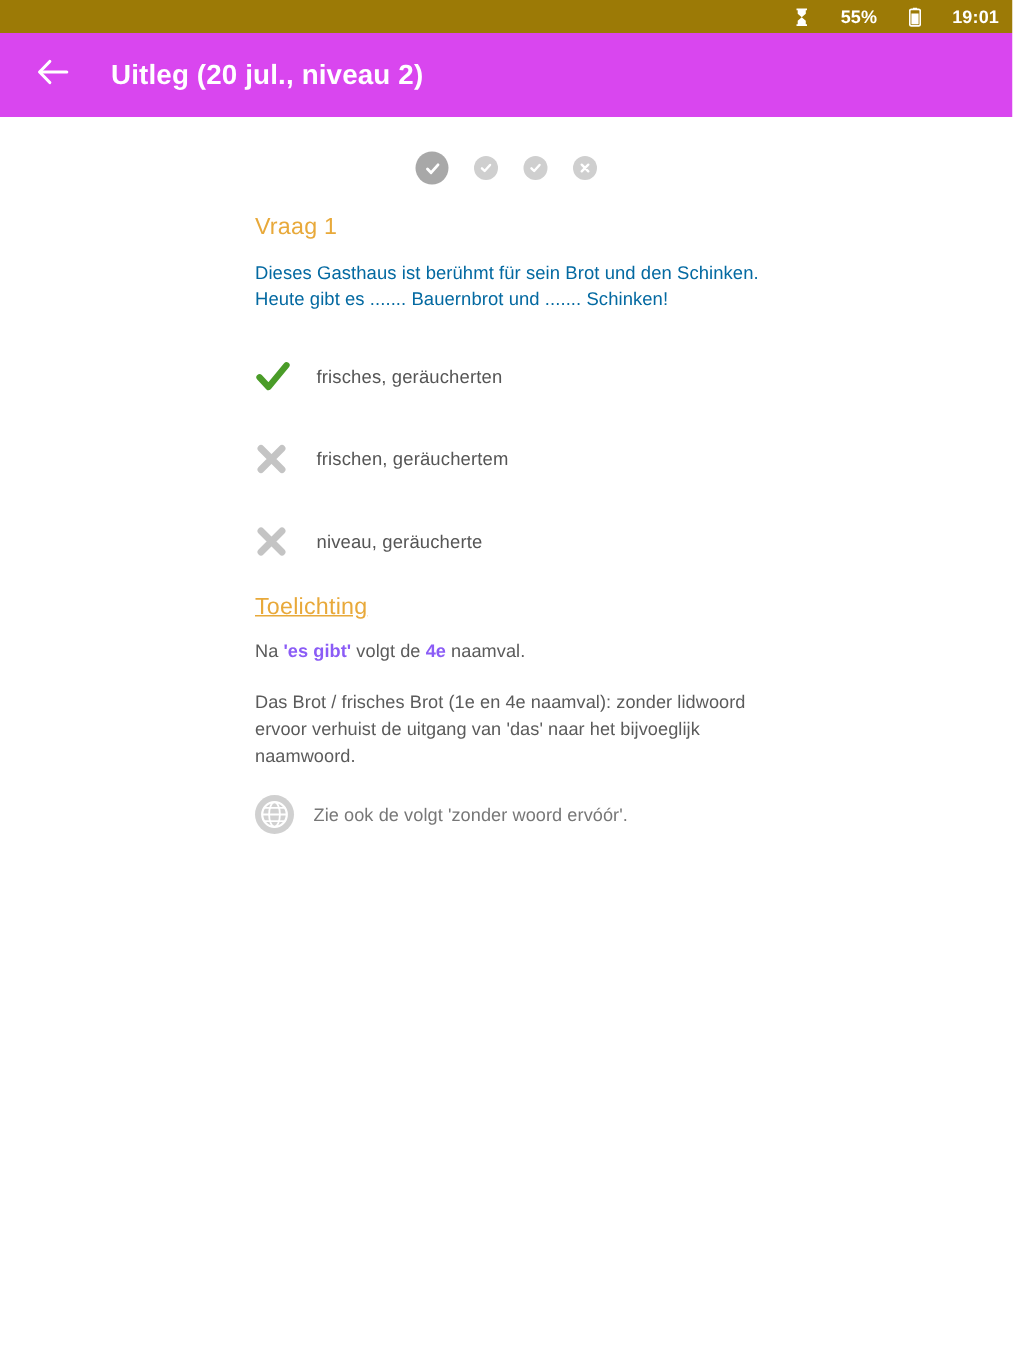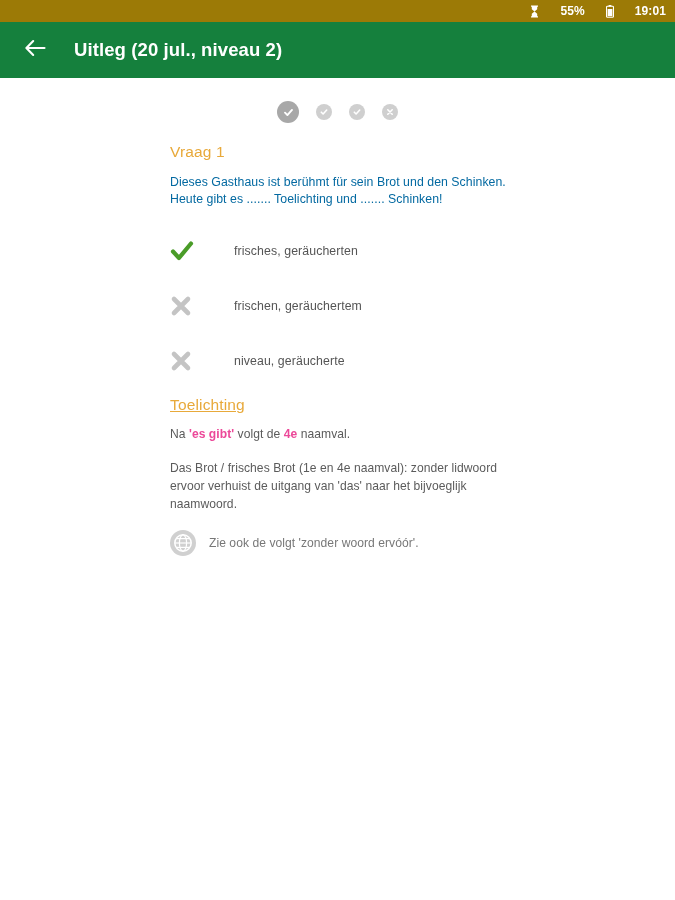--- a/index.html
+++ b/index.html
@@ -27,21 +27,21 @@
     font-size: 12px;
     font-weight: bold;
     letter-spacing: 0.1px;
     line-height: 1;
   }
   .st-icon { display: inline-flex; align-items: center; }
 
   
   .app-bar {
     height: 56px;
-    background: #15803d;
+    background: #d946ef;
     display: flex;
     align-items: center;
     padding-left: 18px;
   }
   .back-btn {
     width: 34px; height: 34px;
     display: flex; align-items: center; justify-content: center;
     cursor: pointer;
     flex: none;
   }
@@ -106,21 +106,20 @@
   }
 
   
   .answers { margin-top: 4px; }
   .answer-row {
     display: flex;
     align-items: center;
     min-height: 40px;
     margin-bottom: 15px;
     cursor: pointer;
-    gap: 23px;
   }
   .answer-mark {
     width: 30px;
     flex: none;
     display: flex;
     align-items: center;
     justify-content: flex-start;
     margin-right: 11px;
   }
   .answer-label {
@@ -130,21 +129,21 @@
   }
 
   
   .expl-p {
     color: #5b5b5b;
     font-size: 12.1px;
     line-height: 1.45;
     letter-spacing: 0.05px;
     margin-bottom: 17px;
   }
-  .expl-p b { font-weight: bold; color: #ec4899; }
+  .expl-p b { font-weight: bold; color: #8b5cf6; }
 
   .link-row {
     display: flex;
     align-items: center;
     margin-top: 16px;
     cursor: pointer;
   }
   .link-icon {
     width: 26px; height: 26px;
     border-radius: 50%;
@@ -228,21 +227,21 @@
     </div>
 
   </div>
 
   <div class="page-body">
 
     <div class="section-title">Vraag 1</div>
 
     <div class="question-text">
       <span>Dieses Gasthaus ist berühmt für sein Brot und den Schinken.</span><br>
-      <span>Heute gibt es ....... Toelichting und ....... Schinken!</span>
+      <span>Heute gibt es ....... Bauernbrot und ....... Schinken!</span>
     </div>
 
     <div class="answers">
 
       <div class="answer-row">
         <span class="answer-mark">
           <svg width="24" height="22" viewBox="0 0 24 22">
             <path d="M3 11.5 L9 18 L21 3.5" fill="none" stroke="#4a9c28" stroke-width="4.2" stroke-linecap="round" stroke-linejoin="round"></path>
           </svg>
         </span>

